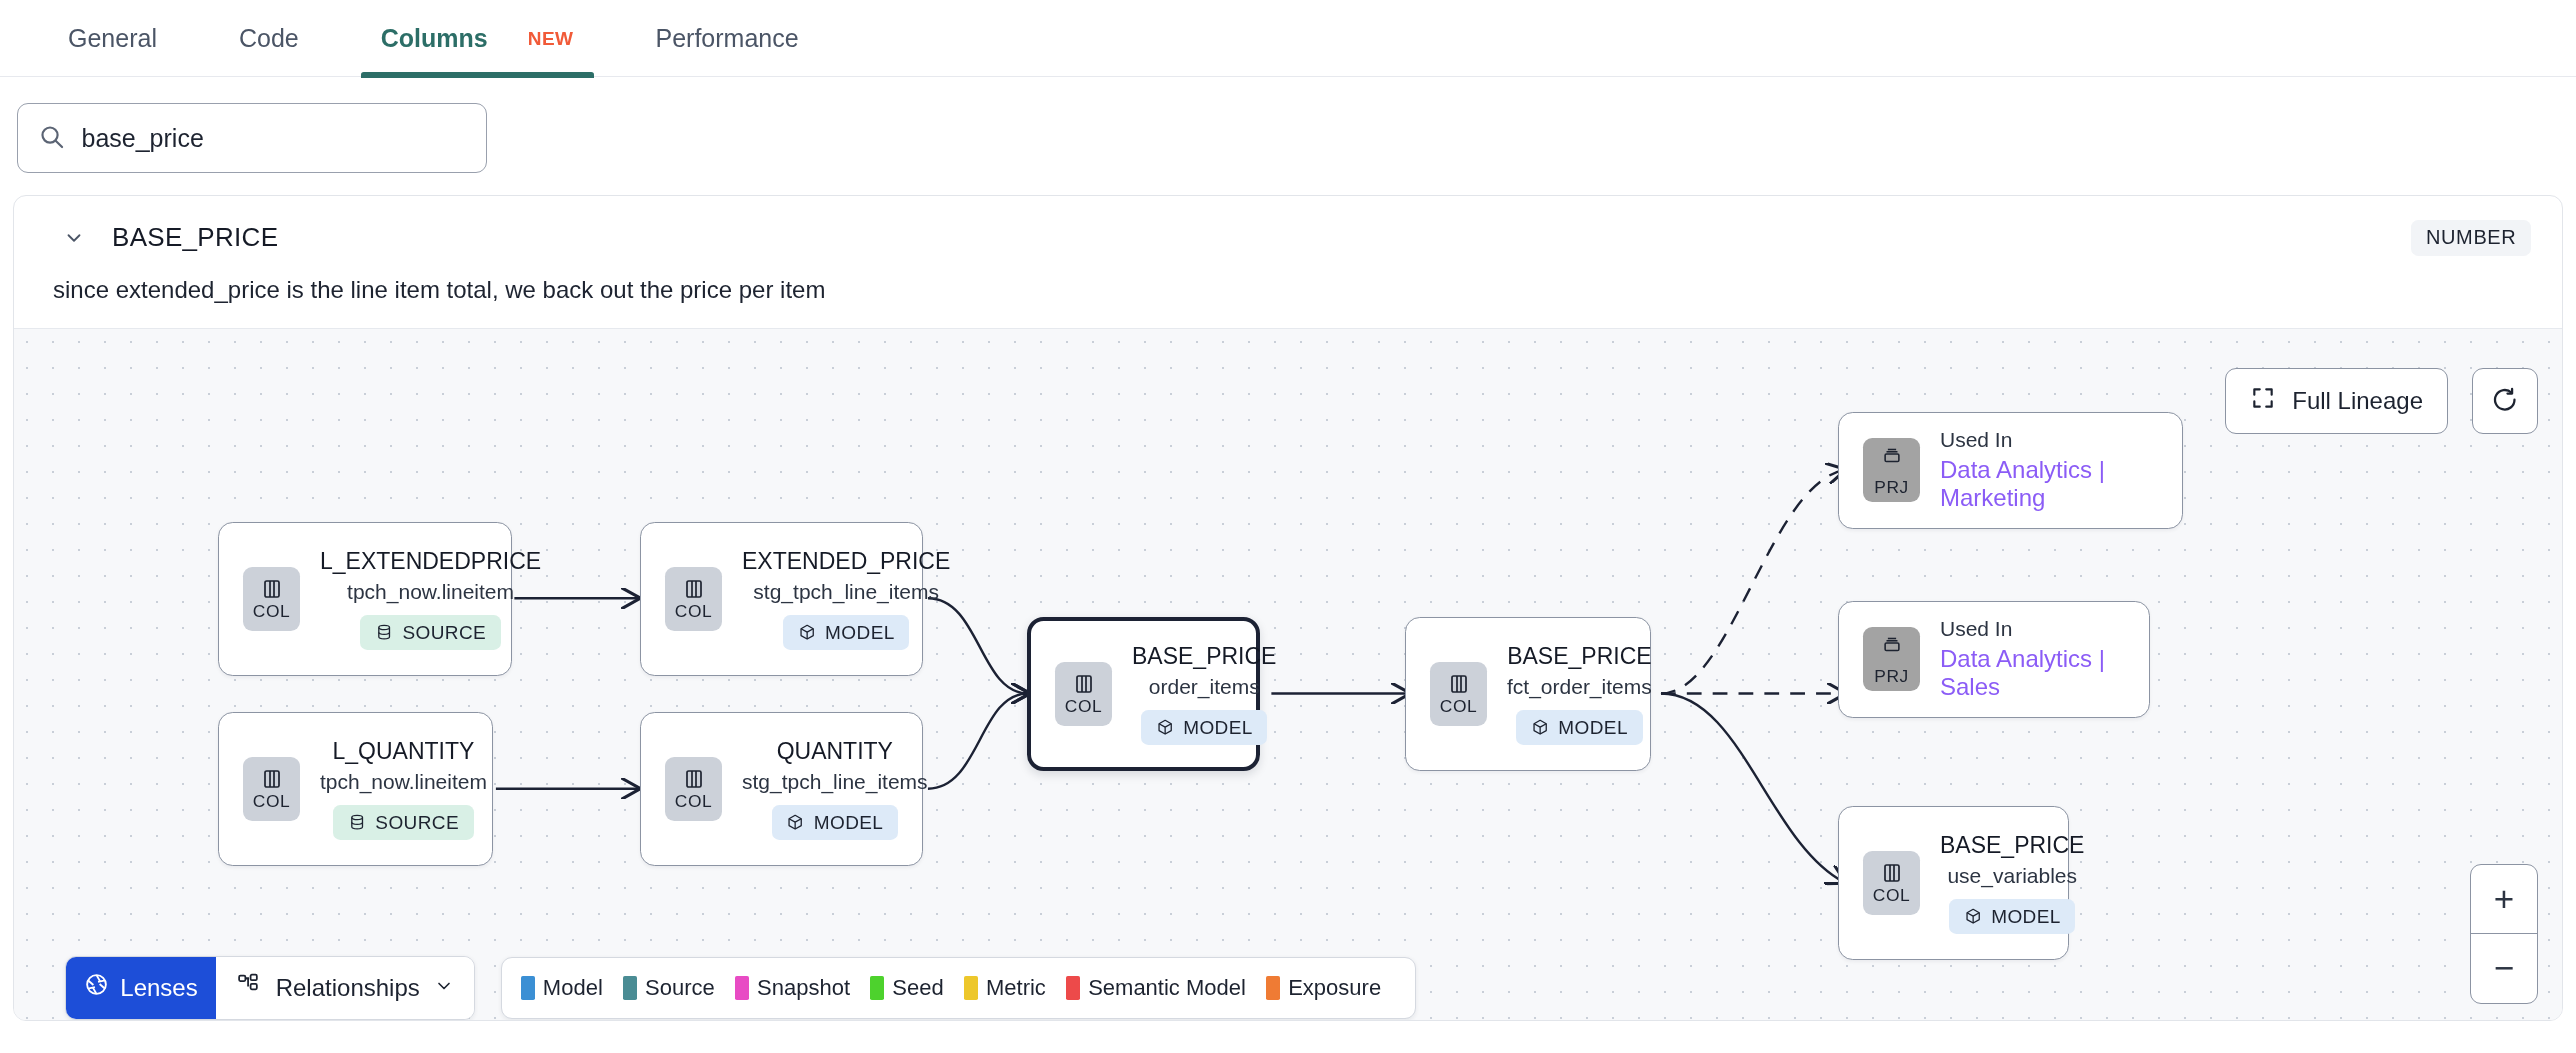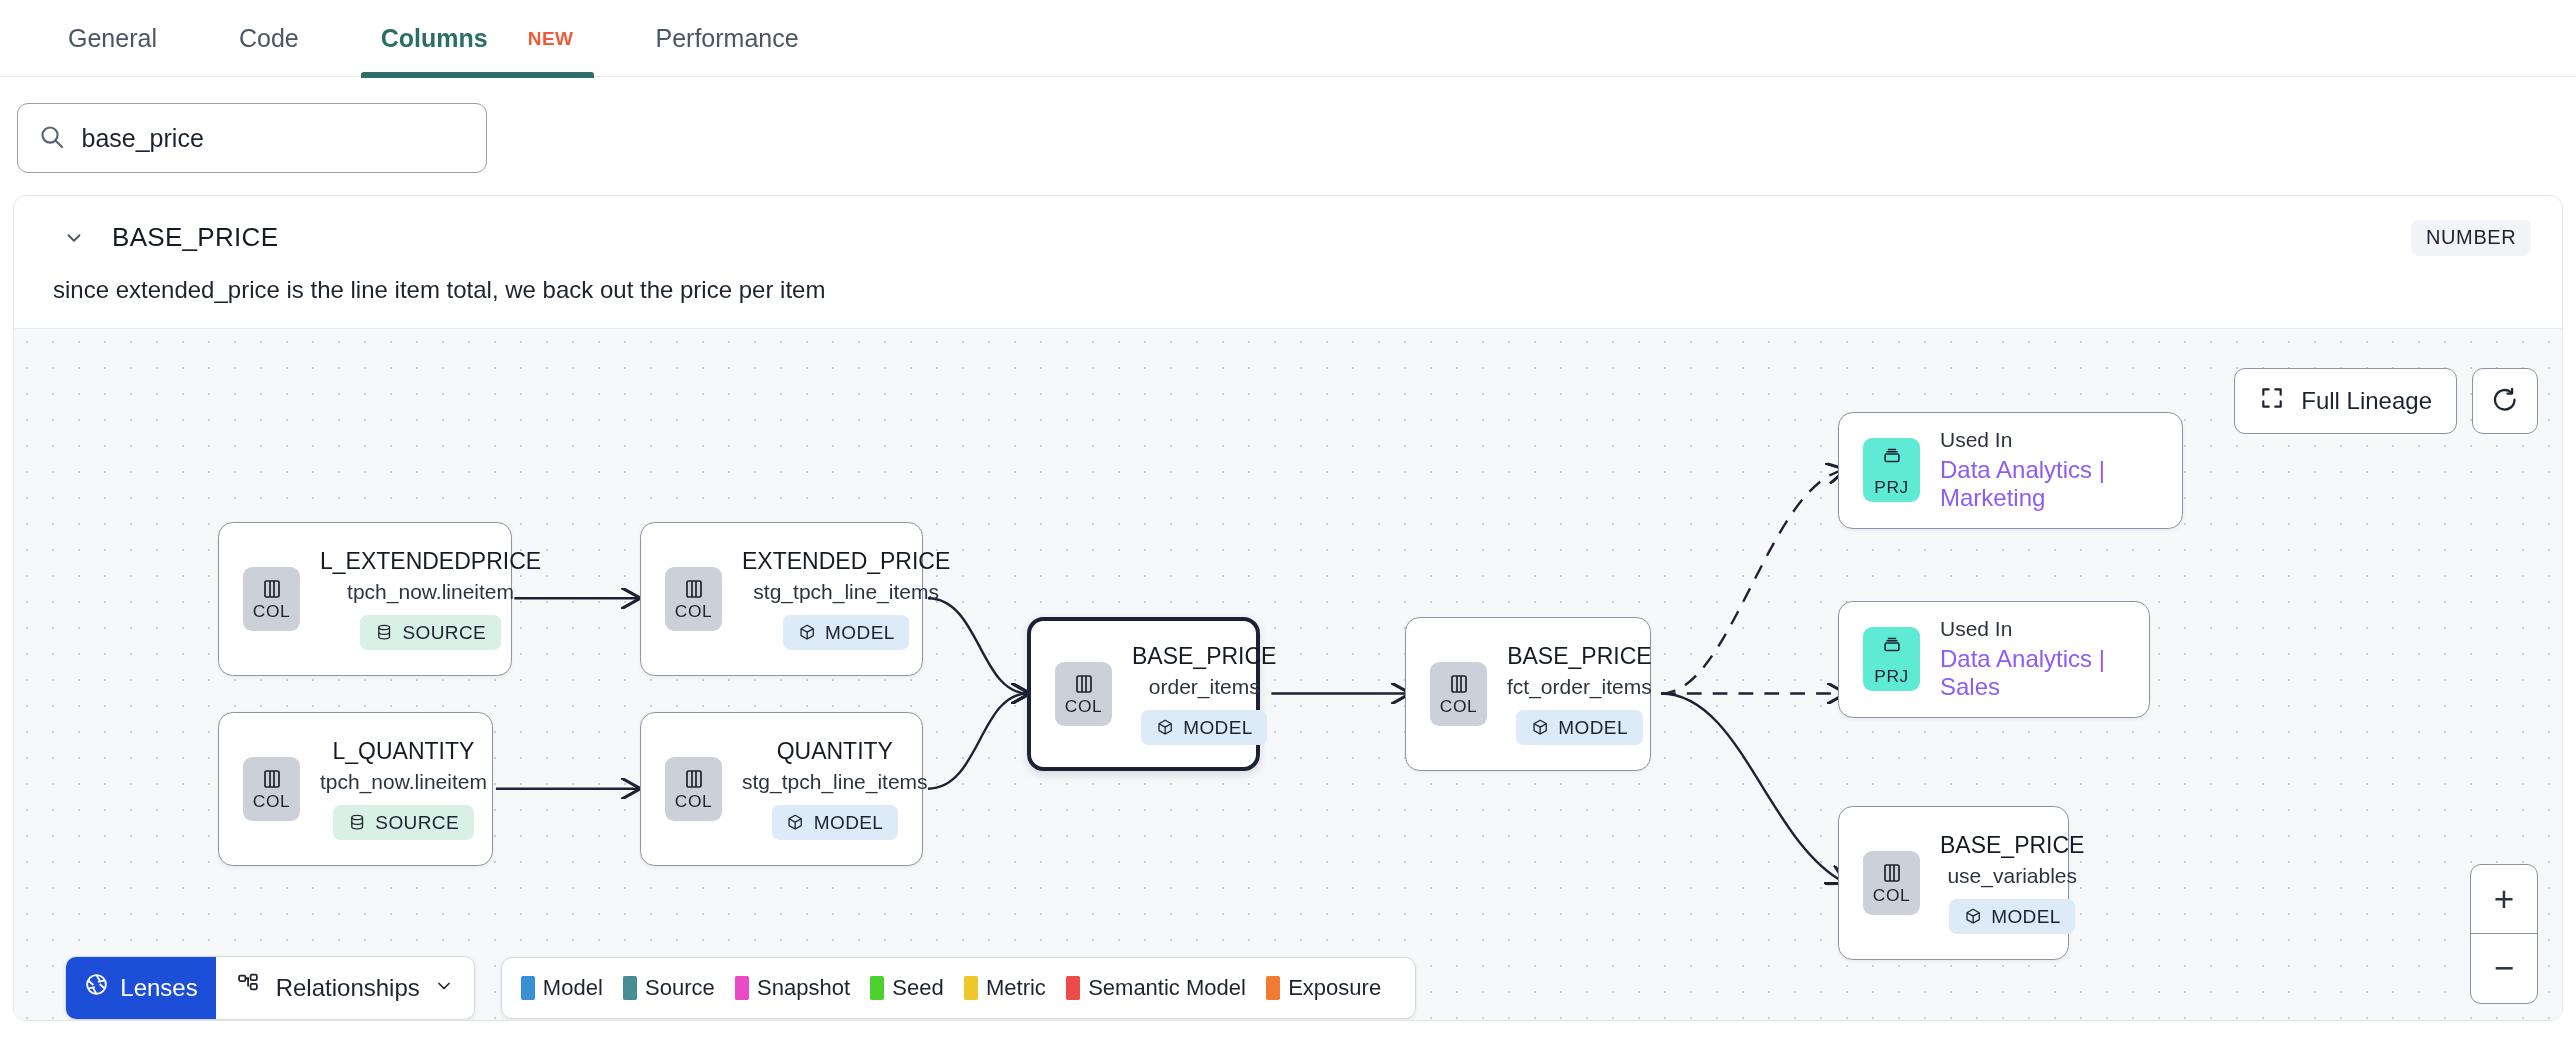--- a/index.html
+++ b/index.html
@@ -147,21 +147,21 @@
     box-shadow: 0 3.7px 9.2px rgba(16,24,40,.13);
   }
   .node-icon {
     width: 57px; height: 64px;
     border-radius: 9.2px;
     background: #ccd1d9;
     display: flex; flex-direction: column;
     align-items: center; justify-content: center;
     gap: 1.8px; flex: none;
   }
-  .node-icon.prj { background: #5eead4; gap: 13px; }
+  .node-icon.prj { background: #a3a3a3; gap: 13px; }
   .node-icon .tag { font-size: 17.4px; color: #1d2330; letter-spacing: 0.5px; line-height: 1; }
   .node-body { margin-left: 20px; display: flex; flex-direction: column; gap: 5.5px; }
   .node-name { font-size: 23px; color: #151a26; text-align: center; }
   .node-sub  { font-size: 21px; color: #2c3442; text-align: center; }
   .node-pill {
     margin-top: 5.5px;
     align-self: center;
     display: inline-flex; align-items: center; gap: 9.2px;
     font-size: 19px; color: #1d2330;
     padding: 6.4px 14.7px; border-radius: 7.3px;
@@ -170,21 +170,21 @@
   .pill-model  { background: #ddeaf8; }
   .pill-source { background: #d9f0e6; }
 
   .node.prj-node { align-items: center; }
   .prj-body { margin-left: 20px; display: flex; flex-direction: column; gap: 3.7px; }
   .prj-kicker { font-size: 21px; color: #2c3442; }
   .prj-name   { font-size: 24px; color: #8b5cf6; }
 
   
   .full-lineage {
-    position: absolute; top: 39px; right: 105px;
+    position: absolute; top: 39px; right: 114px;
     height: 66px; padding: 0 24px;
     display: flex; align-items: center; gap: 16.5px;
     background: #fff; border: 1.8px solid #8c94a3;
     border-radius: 11px; font-size: 24px; color: #1d2330;
     cursor: pointer;
   }
   .refresh-btn {
     position: absolute; top: 39px; right: 24px;
     width: 66px; height: 66px;
     background: #fff; border: 1.8px solid #8c94a3;

